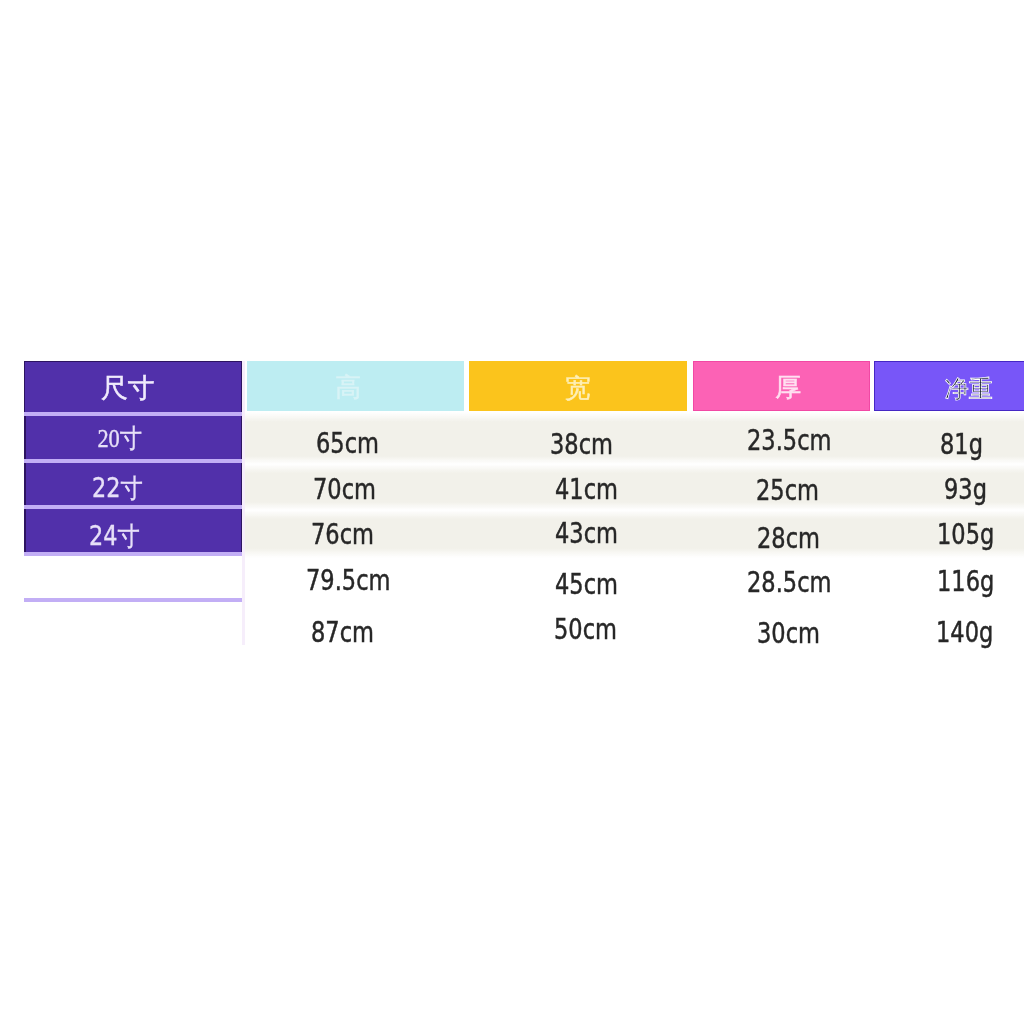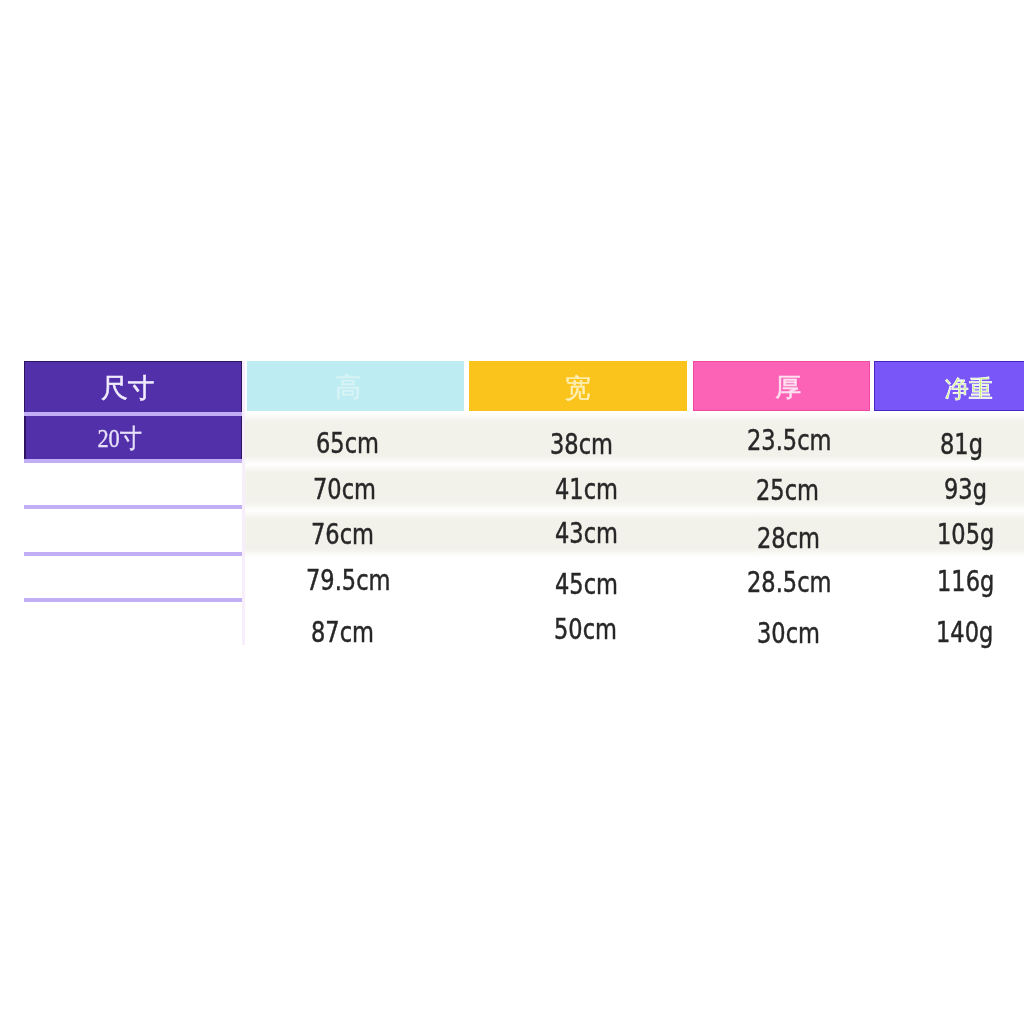--- a/index.html
+++ b/index.html
@@ -40,31 +40,37 @@
     <div class="hcell" style="left: 233px; top: 361px; width: 216.5px; height: 50.3px; background: rgb(189, 237, 242);">
           <span class="htxt" style="color: rgb(216, 243, 246); font-size: 26px; transform: translate(-50%, -50%) translate(-7px, 0.8px) scaleX(1); -webkit-text-stroke: 0.45px rgb(216, 243, 246); filter: blur(0.7px);">高</span>
         </div>
     <div class="hcell" style="left: 454.5px; top: 361px; width: 218.5px; height: 50.3px; background: rgb(251, 196, 28);">
           <span class="htxt" style="color: rgb(253, 239, 184); font-size: 26px; transform: translate(-50%, -50%) translate(0px, 1.6px) scaleX(1); -webkit-text-stroke: 0.45px rgb(253, 239, 184); filter: blur(0.6px);">宽</span>
         </div>
     <div class="hcell" style="left: 678.5px; top: 361px; width: 177.3px; height: 50.3px; border: 1px solid rgb(241, 72, 164); background: rgb(252, 98, 181);">
           <span class="htxt" style="color: rgb(255, 224, 241); font-size: 26px; transform: translate(-50%, -50%) translate(7px, 1.2px) scaleX(1); -webkit-text-stroke: 0.5px rgb(255, 224, 241); filter: blur(0.7px);">厚</span>
         </div>
     <div class="hcell" style="left: 860px; top: 361px; width: 154.3px; height: 50.3px; border: 1.5px solid rgb(69, 39, 196); background: rgb(120, 86, 248);">
-          <span class="htxt" style="color: #bef264; font-size: 24px; transform: translate(-50%, -50%) translate(17.5px, 3.2px) scaleX(1); -webkit-text-stroke: 0.8px rgb(255, 255, 255); filter: blur(0.55px);">净重</span>
+          <span class="htxt" style="color: #0f172a; font-size: 24px; transform: translate(-50%, -50%) translate(17.5px, 3.2px) scaleX(1); -webkit-text-stroke: 0.8px rgb(255, 255, 255); filter: blur(0.55px);">净重</span>
         </div>
   </div>
 
   <div class="stripe" style="left: 231px; top: 412px; width: 785px; height: 52px; background: linear-gradient(rgba(255, 255, 255, 0) 0%, rgb(242, 241, 234) 19.2%, rgb(242, 241, 234) 84.6%, rgba(255, 255, 255, 0) 100%);"></div>
   <div class="stripe" style="left: 231px; top: 464px; width: 785px; height: 46px; background: linear-gradient(rgba(255, 255, 255, 0) 0%, rgb(242, 241, 234) 19.6%, rgb(242, 241, 234) 82.6%, rgba(255, 255, 255, 0) 100%);"></div>
   <div class="stripe" style="left: 231px; top: 510px; width: 785px; height: 48px; background: linear-gradient(rgba(255, 255, 255, 0) 0%, rgb(242, 241, 234) 18.8%, rgb(242, 241, 234) 79.2%, rgba(255, 255, 255, 0) 100%);"></div>
   <div class="gutter" style="left: 227.8px; top: 361px; width: 3.4px; height: 283.7px; background: rgb(246, 238, 251);"></div>
 
   <div class="sizecell" style="left: 10px; top: 415.8px; width: 217.5px; height: 43.2px; background: rgb(81, 48, 170); border-left: 2px solid rgb(45, 20, 97); border-right: 1.5px solid rgb(45, 20, 97); font-family: Liberation Serif, serif;">
         <span class="stxt" style="color: rgb(231, 224, 248); font-size: 26px; transform: translate(-50%, -50%) translate(-13.2px, 2.1px) scaleX(0.86); -webkit-text-stroke: 0.35px rgb(231, 224, 248);">20寸</span>
+      </div>
+  <div class="sizecell" style="left: 10px; top: 462.2px; width: 217.5px; height: 43.6px; background: rgb(81, 48, 170); border-left: 2px solid rgb(45, 20, 97); border-right: 1.5px solid rgb(45, 20, 97);">
+        <span class="stxt" style="color: rgb(231, 224, 248); font-size: 26px; transform: translate(-50%, -50%) translate(-15.6px, 3.7px) scaleX(0.86); -webkit-text-stroke: 0.35px rgb(231, 224, 248);">22寸</span>
+      </div>
+  <div class="sizecell" style="left: 10px; top: 509px; width: 217.5px; height: 43.5px; background: rgb(81, 48, 170); border-left: 2px solid rgb(45, 20, 97); border-right: 1.5px solid rgb(45, 20, 97);">
+        <span class="stxt" style="color: rgb(231, 224, 248); font-size: 26px; transform: translate(-50%, -50%) translate(-18.5px, 5.3px) scaleX(0.86); -webkit-text-stroke: 0.35px rgb(231, 224, 248);">24寸</span>
       </div>
 
   <div class="divider" style="left: 10px; top: 412.2px; width: 217.5px; height: 4px; background: rgb(194, 174, 245);"></div>
   <div class="divider" style="left: 10px; top: 458.6px; width: 217.5px; height: 4px; background: rgb(194, 174, 245);"></div>
   <div class="divider" style="left: 10px; top: 505.4px; width: 217.5px; height: 4px; background: rgb(194, 174, 245);"></div>
   <div class="divider" style="left: 10px; top: 552.1px; width: 217.5px; height: 4px; background: rgb(194, 174, 245);"></div>
   <div class="divider" style="left: 10px; top: 598.2px; width: 217.5px; height: 4px; background: rgb(194, 174, 245);"></div>
 
   <div class="datarow">
     <span class="dcell" style="left: 301.5px; top: 429.5px; color: rgb(39, 39, 39); font-size: 28.5px; transform: scaleX(0.79); -webkit-text-stroke: 0.5px rgb(39, 39, 39);">65cm</span>

